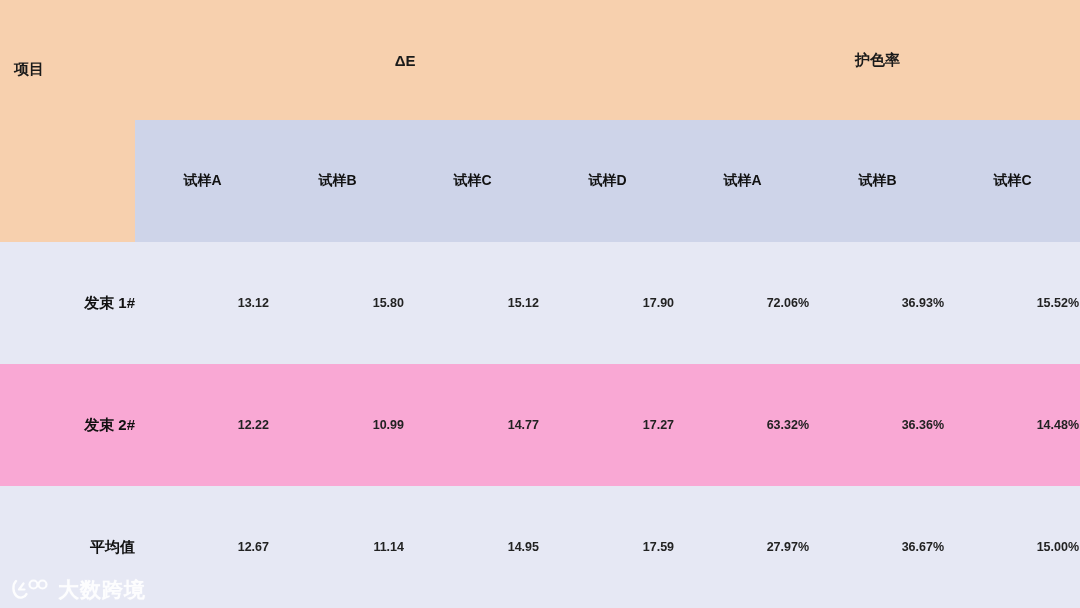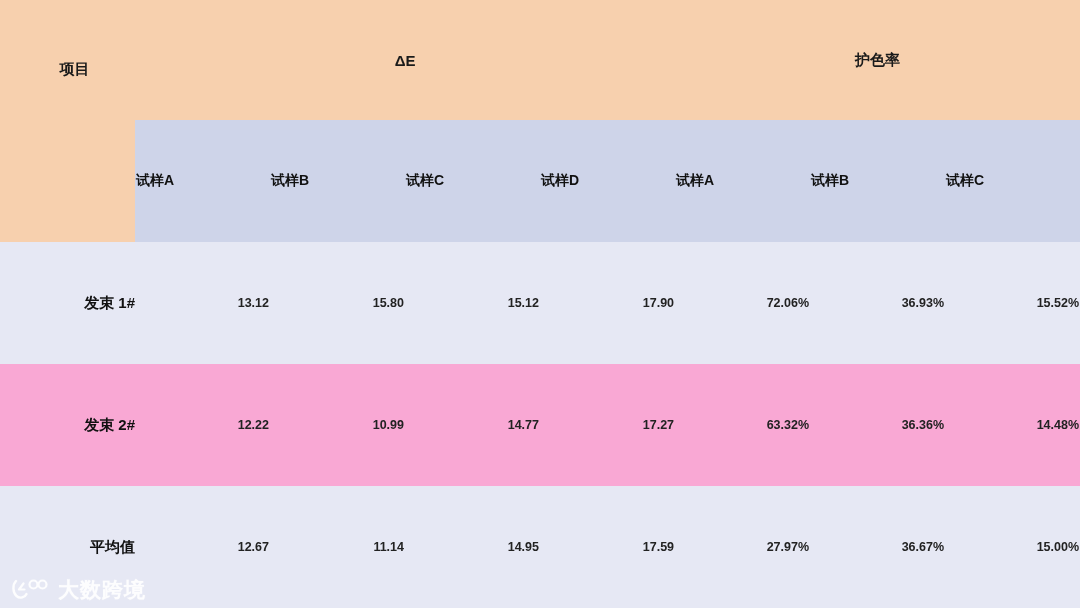--- a/index.html
+++ b/index.html
@@ -30,21 +30,21 @@
   
   col.c-item{width:135px;}
   col.c-data{width:135px;}
 
   
   .corner-cell{
     background:#F7D0AE;
     color:#1a1a1a;
     font-size:15px;
     font-weight:bold;
-    text-align:center;
+    text-align:left;
     vertical-align:middle;
     padding:0 0 0 14px;
     border-right:2px solid #ffffff;
     border-bottom:2px solid #ffffff;
   }
   .corner-inner{
     display:block;
     padding-top:0px;
     position:relative;
     top:-52px;
@@ -64,20 +64,21 @@
     margin-top:44px;
   }
   .group-header.last{border-right:0;}
 
   
   .sub-header{
     background:#CED4E9;
     color:#111111;
     font-size:14px;
     font-weight:bold;
+    text-align:center;
     vertical-align:middle;
     height:122px;
     border-right:2px solid #ffffff;
     border-bottom:2px solid #ffffff;
   }
   .sub-header.last{border-right:0;}
 
   
   .row-label{
     color:#111111;

